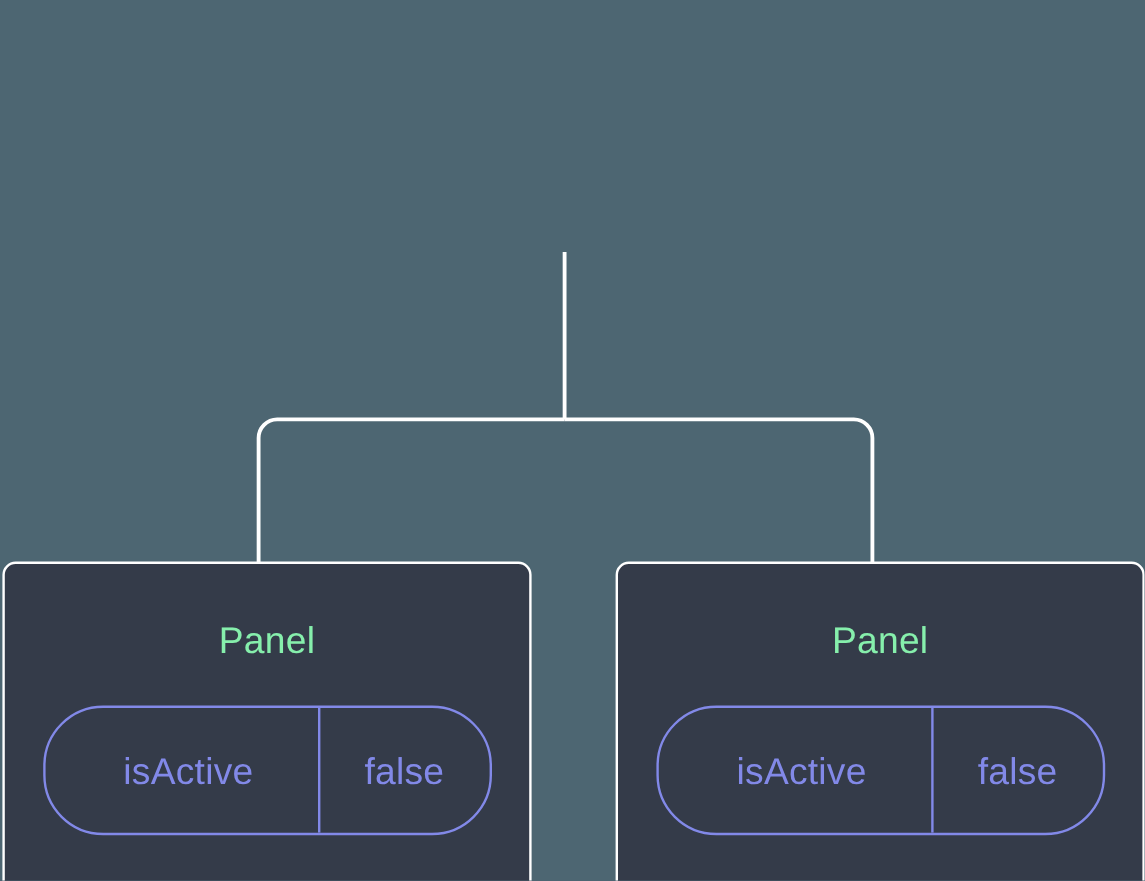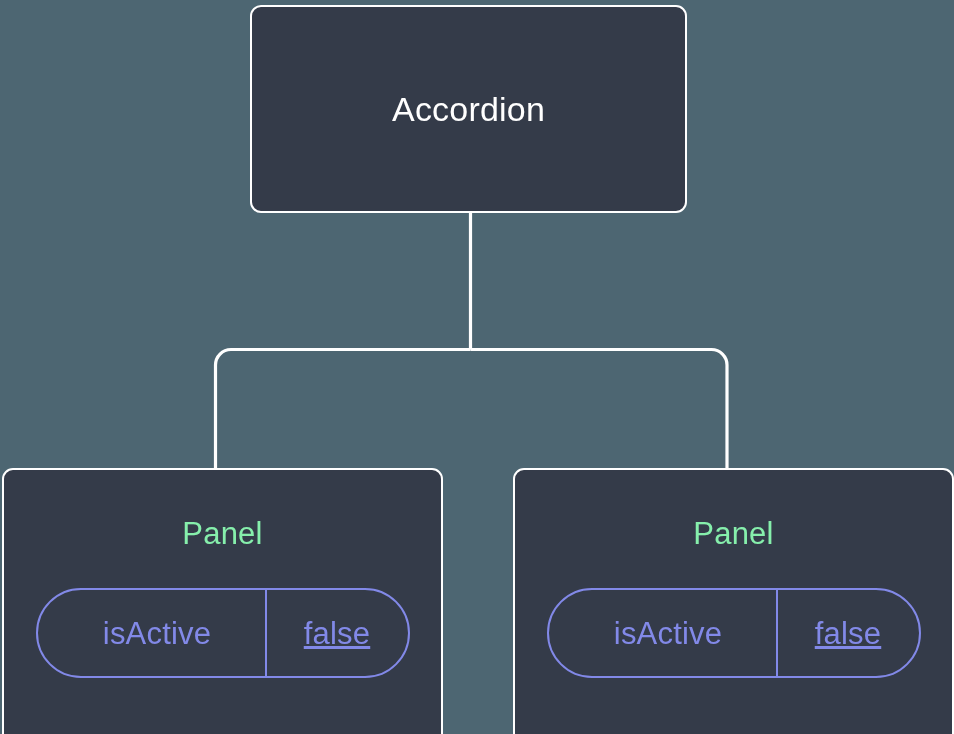--- a/index.html
+++ b/index.html
@@ -79,21 +79,21 @@
     line-height: 1;
     color: #86efac;
     letter-spacing: 0.2px;
     font-weight: 400;
   }
 
   
   .prop-pill {
     margin-top: 39px;
     box-sizing: border-box;
-    height: 90px;
+    height: 108px;
     width: 374px;
     border: 2px solid #8289e8;
     border-radius: 50px;
     display: flex;
     align-items: stretch;
     overflow: hidden;
   }
   .prop-key,
   .prop-val {
     display: flex;
@@ -106,40 +106,36 @@
     letter-spacing: 0.2px;
     white-space: nowrap;
   }
   .prop-key {
     flex: 0 0 215px;
     padding-left: 12px;
   }
   .prop-val {
     flex: 1 1 auto;
     border-left: 2px solid #8289e8;
-    text-decoration: underline;
   }
 </style>
 </head>
 <body>
 
 <div id="stage">
 
   <svg id="connectors" viewBox="0 0 954 734" width="954" height="734" xmlns="http://www.w3.org/2000/svg">
 
     <path d="M 470.5 210 L 470.5 349.5" fill="none" stroke="#ffffff" stroke-width="3.2" stroke-linecap="butt"></path>
 
     <path d="M 470.5 349.5 L 231 349.5 A 15.5 15.5 0 0 0 215.5 365 L 215.5 470" fill="none" stroke="#ffffff" stroke-width="3.2" stroke-linecap="butt"></path>
 
     <path d="M 470.5 349.5 L 711.5 349.5 A 15.5 15.5 0 0 1 727 365 L 727 470" fill="none" stroke="#ffffff" stroke-width="3.2" stroke-linecap="butt"></path>
   </svg>
 
-  <div class="node node-root">
-    <div class="node-title">Accordion</div>
-  </div>
 
   <div class="node node-leaf leaf-left">
     <div class="node-title">Panel</div>
     <div class="prop-pill">
       <div class="prop-key">isActive</div>
       <div class="prop-val">false</div>
     </div>
   </div>
 
   <div class="node node-leaf leaf-right">

